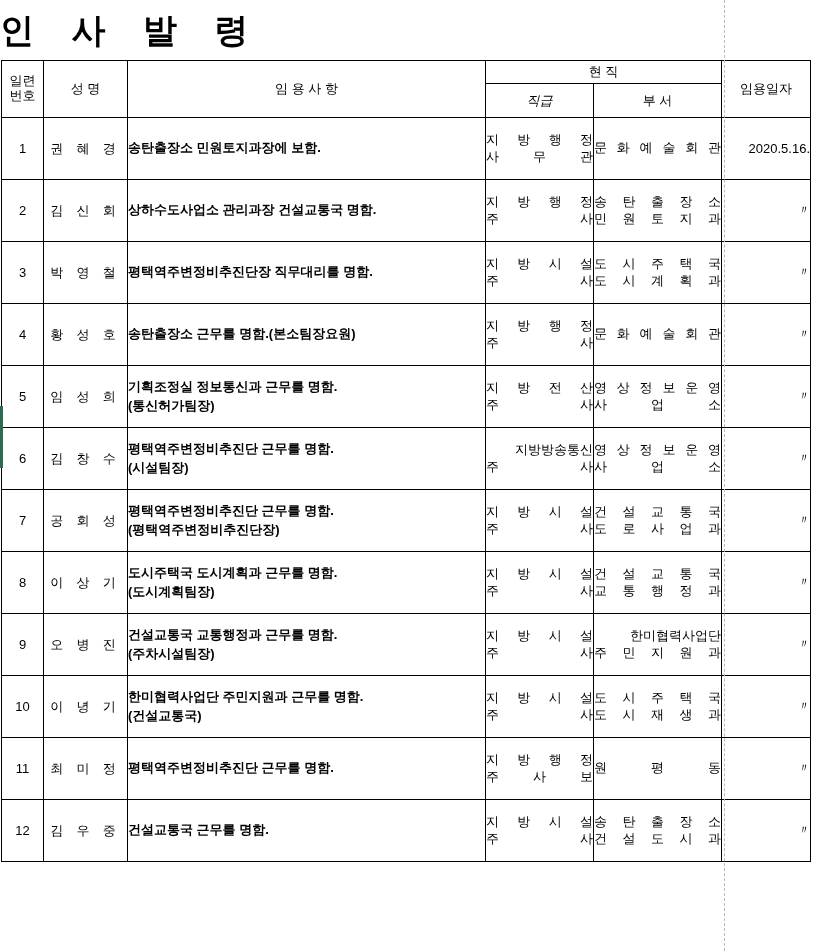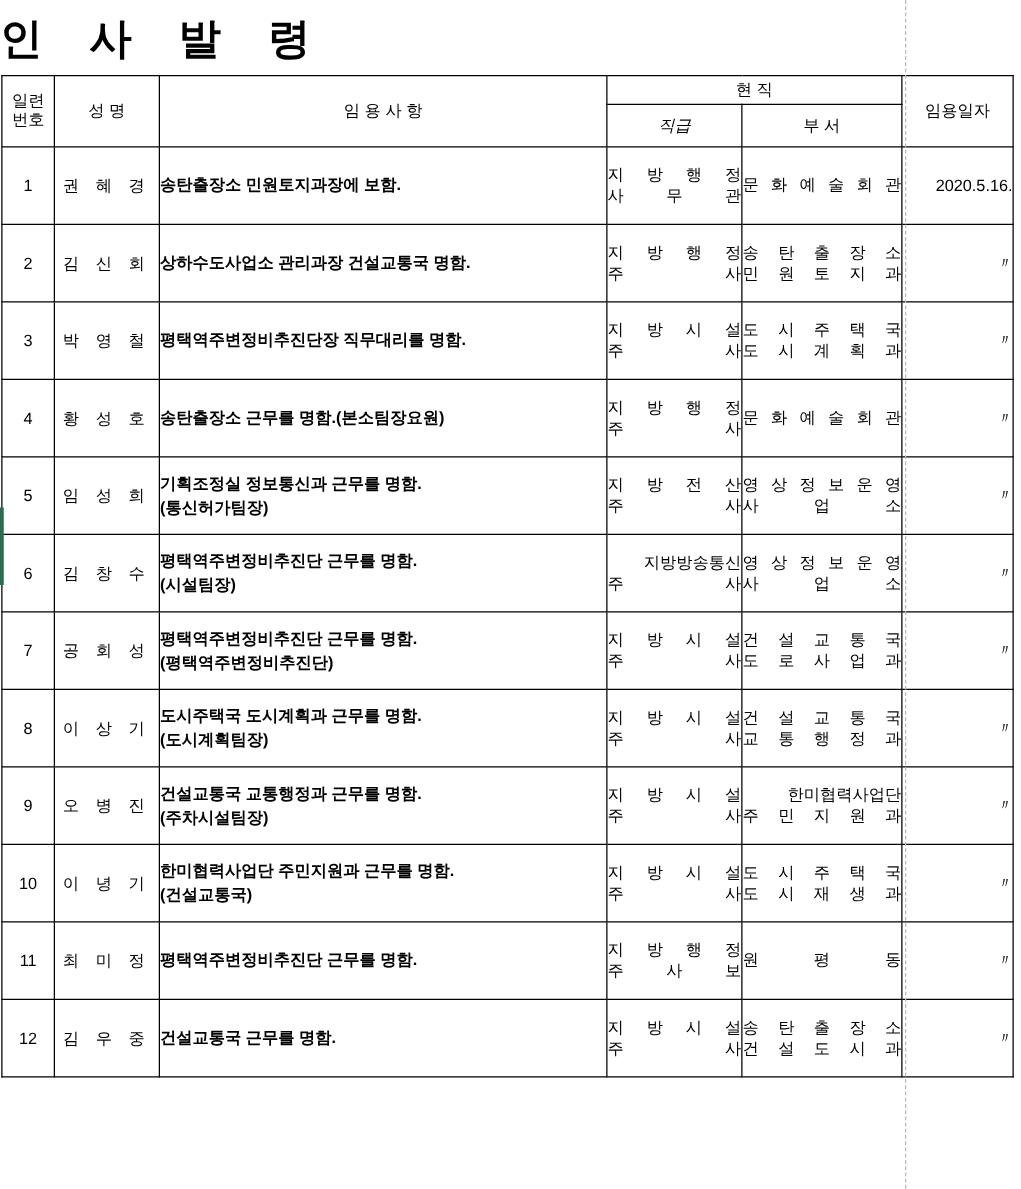--- a/index.html
+++ b/index.html
@@ -354,21 +354,21 @@
               <span>소</span>
             </div>
           </td>
           <td class="date ditto">〃</td>
         </tr>
         <tr class="row">
           <td class="no">7</td>
           <td class="name">공 회 성</td>
           <td class="desc">
             <span class="sub">평택역주변정비추진단 근무를 명함.</span>
-            <span class="sub">(평택역주변정비추진단)</span>
+            <span class="sub">(평택역주변정비추진단장)</span>
           </td>
           <td class="grade">
             <div class="jline">
               <span>지</span>
               <span>방</span>
               <span>시</span>
               <span>설</span>
             </div>
             <div class="jline">
               <span>주</span>

